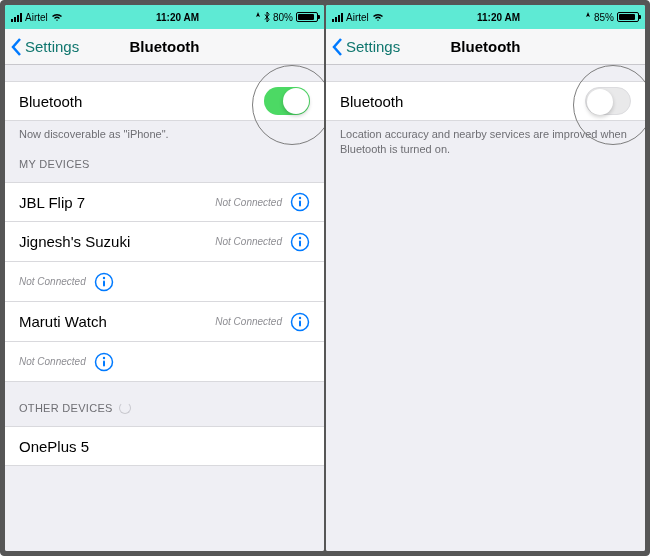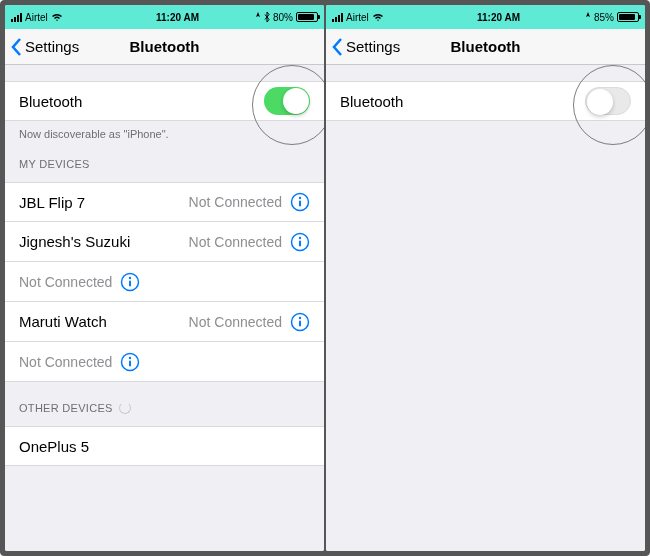--- a/index.html
+++ b/index.html
@@ -9,30 +9,30 @@
     .phone + .phone { margin-left: 2px; }
 
     .statusbar { height: 18px; background: #5eead4; display: flex; align-items: center; justify-content: space-between; padding: 12px 6px; font-size: 10px; font-weight: 500; color: #000; }
     .status-left, .status-right { display: flex; align-items: center; gap: 3px; }
     .status-center { position: absolute; left: 50%; transform: translateX(-50%); font-size: 10px; font-weight: 600; margin-left: 13px; }
     .signal-dots { display: inline-flex; gap: 1px; align-items: flex-end; }
     .signal-dots span { width: 2px; background:#000; display:inline-block; }
     .signal-dots span:nth-child(1){height:3px}.signal-dots span:nth-child(2){height:5px}.signal-dots span:nth-child(3){height:7px}.signal-dots span:nth-child(4){height:9px}
 
     .navbar { height: 36px; background: #f7f7f8; border-bottom: 1px solid #c8c7cc; display: flex; align-items: center; position: relative; }
-    .nav-back { display: flex; align-items: center; color: #000000; font-size: 15px; padding-left: 6px; cursor: pointer; }
+    .nav-back { display: flex; align-items: center; color: #0f766e; font-size: 15px; padding-left: 6px; cursor: pointer; }
     .nav-back svg { width: 11px; height: 18px; stroke: #007aff; stroke-width: 2.5; fill: none; margin-right: 3px; }
     .nav-title { position: absolute; left: 50%; transform: translateX(-50%); font-size: 15px; font-weight: 600; color: #000; }
 
     .content { flex: 1; overflow: hidden; background: #efeff4; }
 
     .cell { background: #fff; border-bottom: 1px solid #d9d9dd; display: flex; align-items: center; padding: 0 14px; height: 40px; }
     .cell.first-in-group { border-top: 1px solid #d9d9dd; }
     .cell-label { flex: 1; font-size: 15px; color: #000; }
-    .cell-status { font-size: 14px; color: #8e8e93; margin-right: 8px; }
+    .cell-status { font-size: 10px; color: #8e8e93; margin-right: 8px; font-style: italic; }
     .info-btn { width: 20px; height: 20px; display:flex; align-items:center; justify-content:center; }
     .info-btn svg { width: 20px; height: 20px; }
 
     .switch { width: 46px; height: 28px; border-radius: 14px; position: relative; }
     .switch.on { background: #4cd964; }
     .switch.off { background: #e9e9ea; border: 1px solid #dcdcdf; }
     .knob { width: 26px; height: 26px; background: #fff; border-radius: 50%; position: absolute; top: 1px; box-shadow: 0 2px 4px rgba(0,0,0,.2); }
     .switch.on .knob { right: 1px; }
     .switch.off .knob { left: 1px; }
 
@@ -212,16 +212,17 @@
     </div>
 
     <div class="content">
       <div style="height:16px"></div>
       <div class="cell first-in-group">
         <span class="cell-label">Bluetooth</span>
         <div class="switch off">
             <div class="knob"></div>
           </div>
       </div>
+      <div class="footer-note">Location accuracy and nearby services are improved when Bluetooth is turned on.</div>
     </div>
   </div>
 
 </div>
 
 </body></html>

